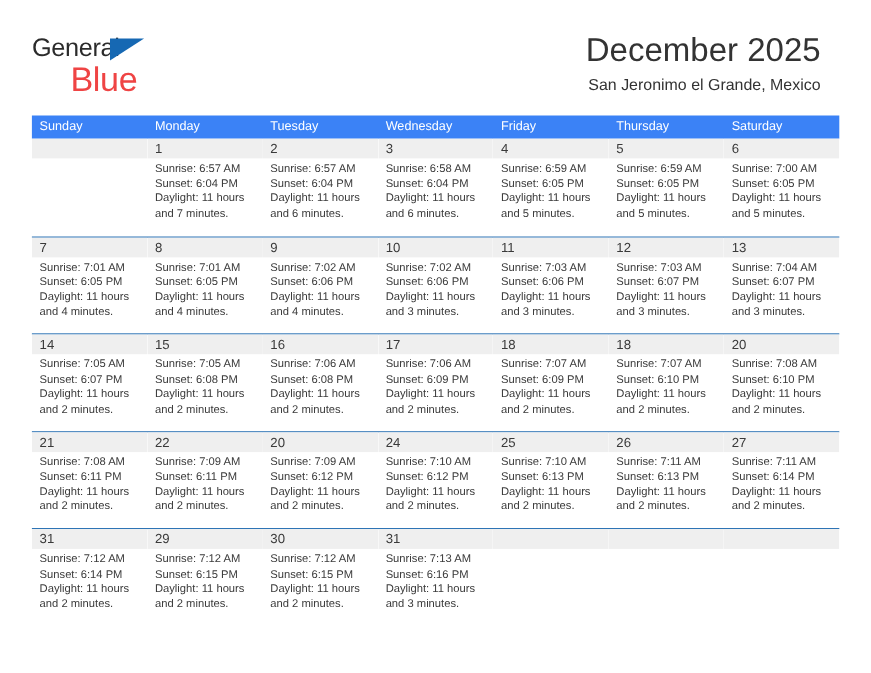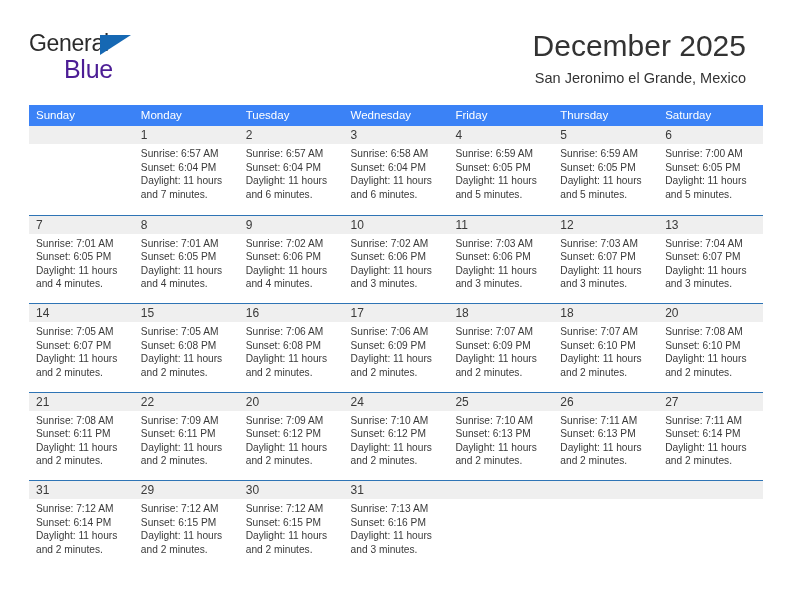--- a/index.html
+++ b/index.html
@@ -53,22 +53,22 @@
     top: 5px;
     width: 0;
     height: 0;
     border-left: 31px solid #1668b3;
     border-bottom: 20px solid transparent;
   }
   .logo-blue {
     position: absolute;
     left: 35px;
     top: 25px;
-    font-size: 25px;
-    color: #4c1d95;
+    font-size: 31px;
+    color: #ef4444;
     letter-spacing: -0.3px;
     font-family: "Liberation Sans", sans-serif;
   }
 
   .titles {
     position: absolute;
     right: 17px;
     top: 0;
     text-align: right;
   }

